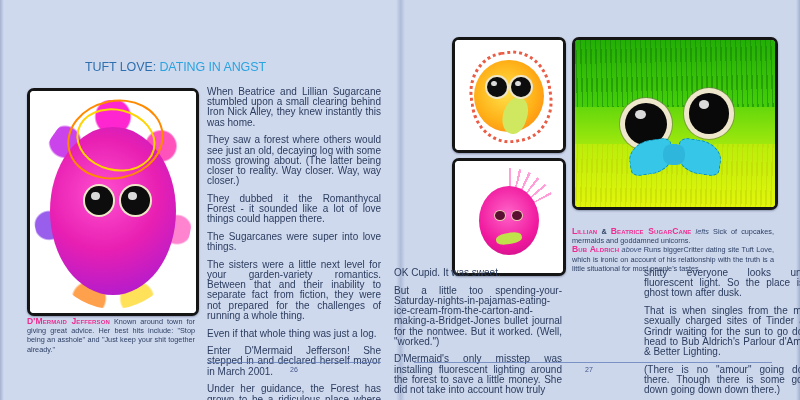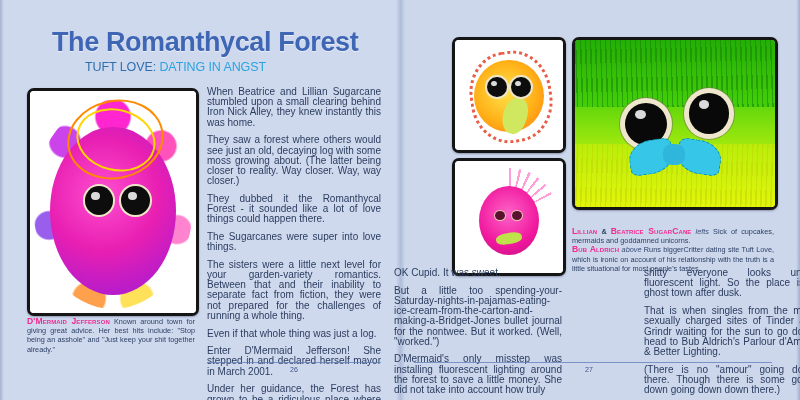--- a/index.html
+++ b/index.html
@@ -144,21 +144,20 @@
 <body>
 
 <div class="spread">
 
   <div class="page-left"></div>
   <div class="page-right"></div>
   <div class="edge-l"></div>
   <div class="edge-r"></div>
   <div class="gutter"></div>
 
-  <div class="title">The Romanthycal Forest</div>
   <div class="subtitle">
     <span class="sub-a">TUFT LOVE:</span>
     <span class="sub-b">DATING IN ANGST</span>
   </div>
 
   <div class="photo ph-left">
     <div class="crit p1-bg">
       <div class="fur p1-spikes"></div>
       <div class="fur p1-body"></div>
       <div class="p1-hoop"></div>

